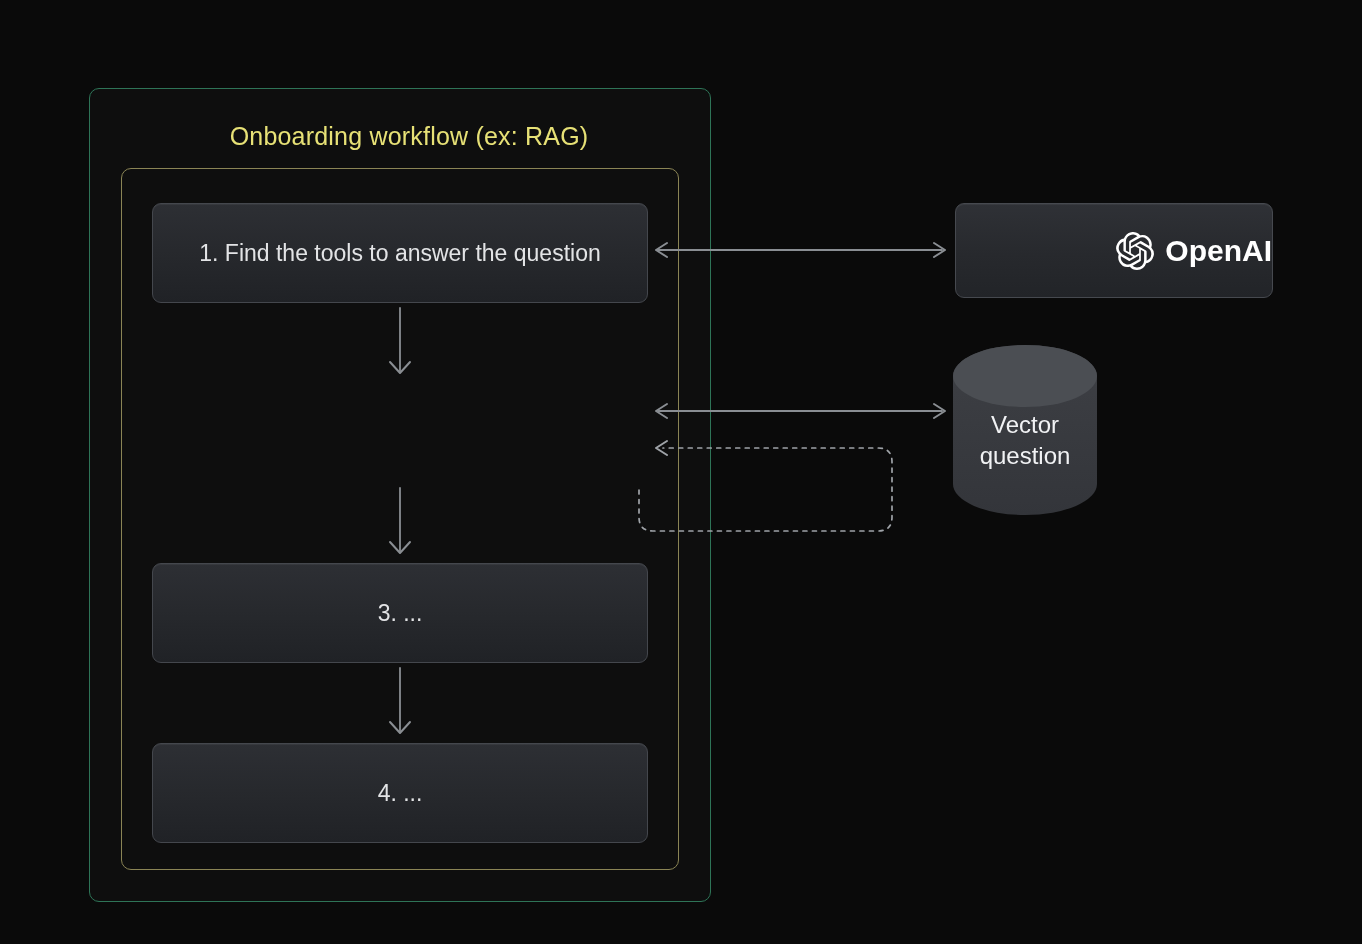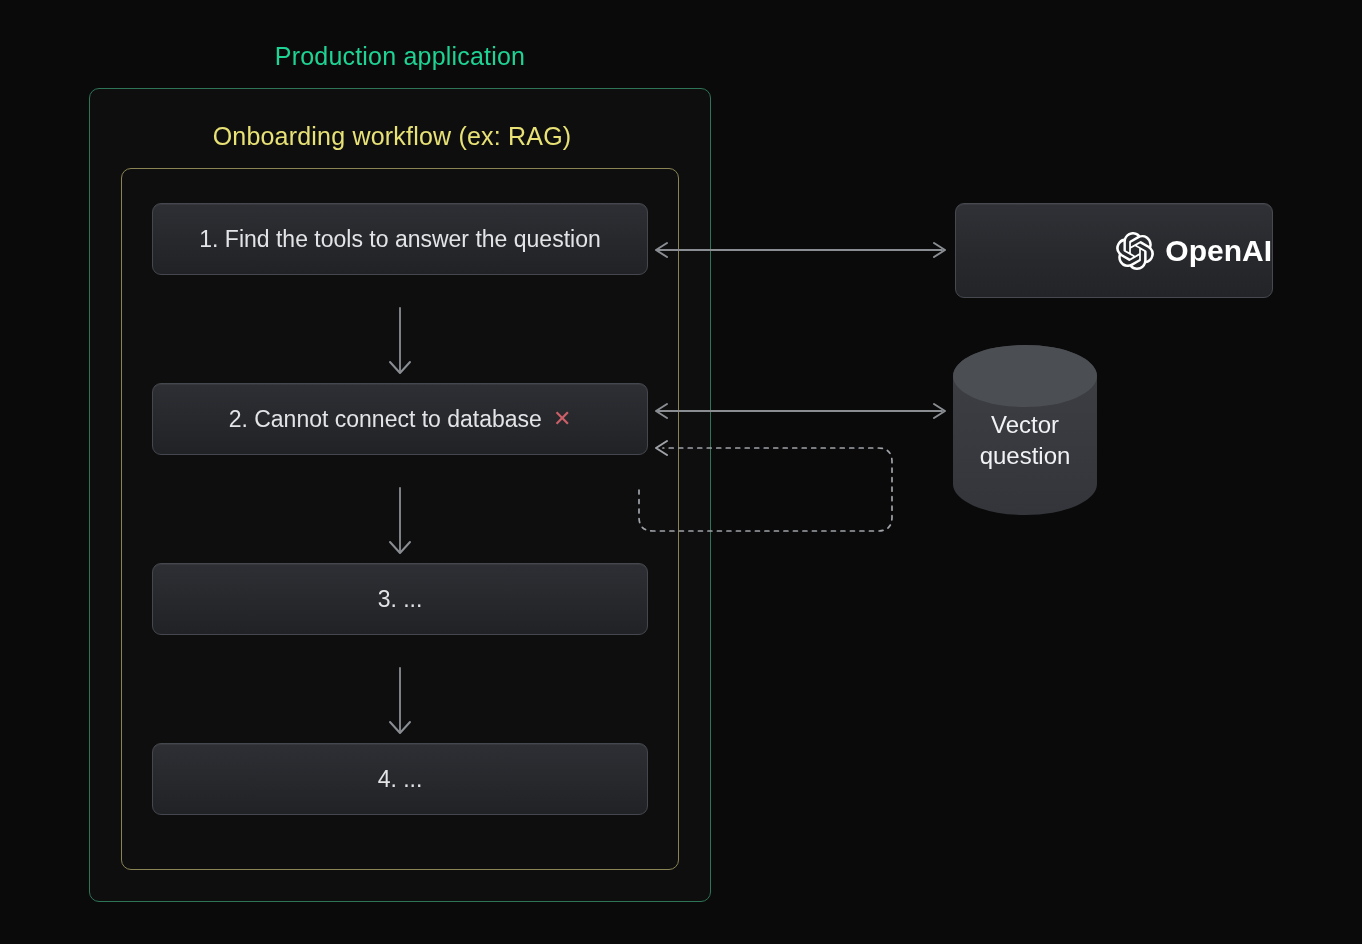--- a/index.html
+++ b/index.html
@@ -40,27 +40,27 @@
     font-size: 25px;
     font-weight: 500;
     letter-spacing: 0.2px;
     z-index: 3;
   }
   .title-production {
     left: 89px; top: 42px; width: 622px;
     color: #1ed393;
   }
   .title-workflow {
-    left: 113px; top: 122px; width: 558px;
+    left: 130px; top: 122px; width: 558px;
     color: #e7e176;
   }
 
   
   .step {
-    left: 152px; width: 496px; height: 72px;
+    left: 152px; width: 496px; height: 100px;
     border: 1px solid #44474d;
     border-radius: 9px;
     background: linear-gradient(180deg, #2d2f34 0%, #26282c 55%, #202226 100%);
     box-shadow: inset 0 1px 0 rgba(255,255,255,0.05);
     box-sizing: border-box;
     display: flex;
     align-items: center;
     justify-content: center;
     gap: 11px;
     color: #e3e4e6;
@@ -111,36 +111,31 @@
     left: 0; top: 0;
     z-index: 5;
     pointer-events: none;
   }
 </style>
 </head>
 <body>
 
 <div class="canvas">
 
-  <div class="abs title title-production">Production application</div>
 
   <div class="abs green-box"></div>
 
   <div class="abs title title-workflow">Onboarding workflow (ex: RAG)</div>
 
   <div class="abs yellow-box"></div>
 
   <div class="abs step step-1">
     <span>1. Find the tools to answer the question</span>
   </div>
 
-  <div class="abs step step-2">
-    <span>2. Cannot connect to database</span>
-    <span class="error-x">✕</span>
-  </div>
 
   <div class="abs step step-3">
     <span>3. ...</span>
   </div>
 
   <div class="abs step step-4">
     <span>4. ...</span>
   </div>
 
   <div class="abs openai-node">

